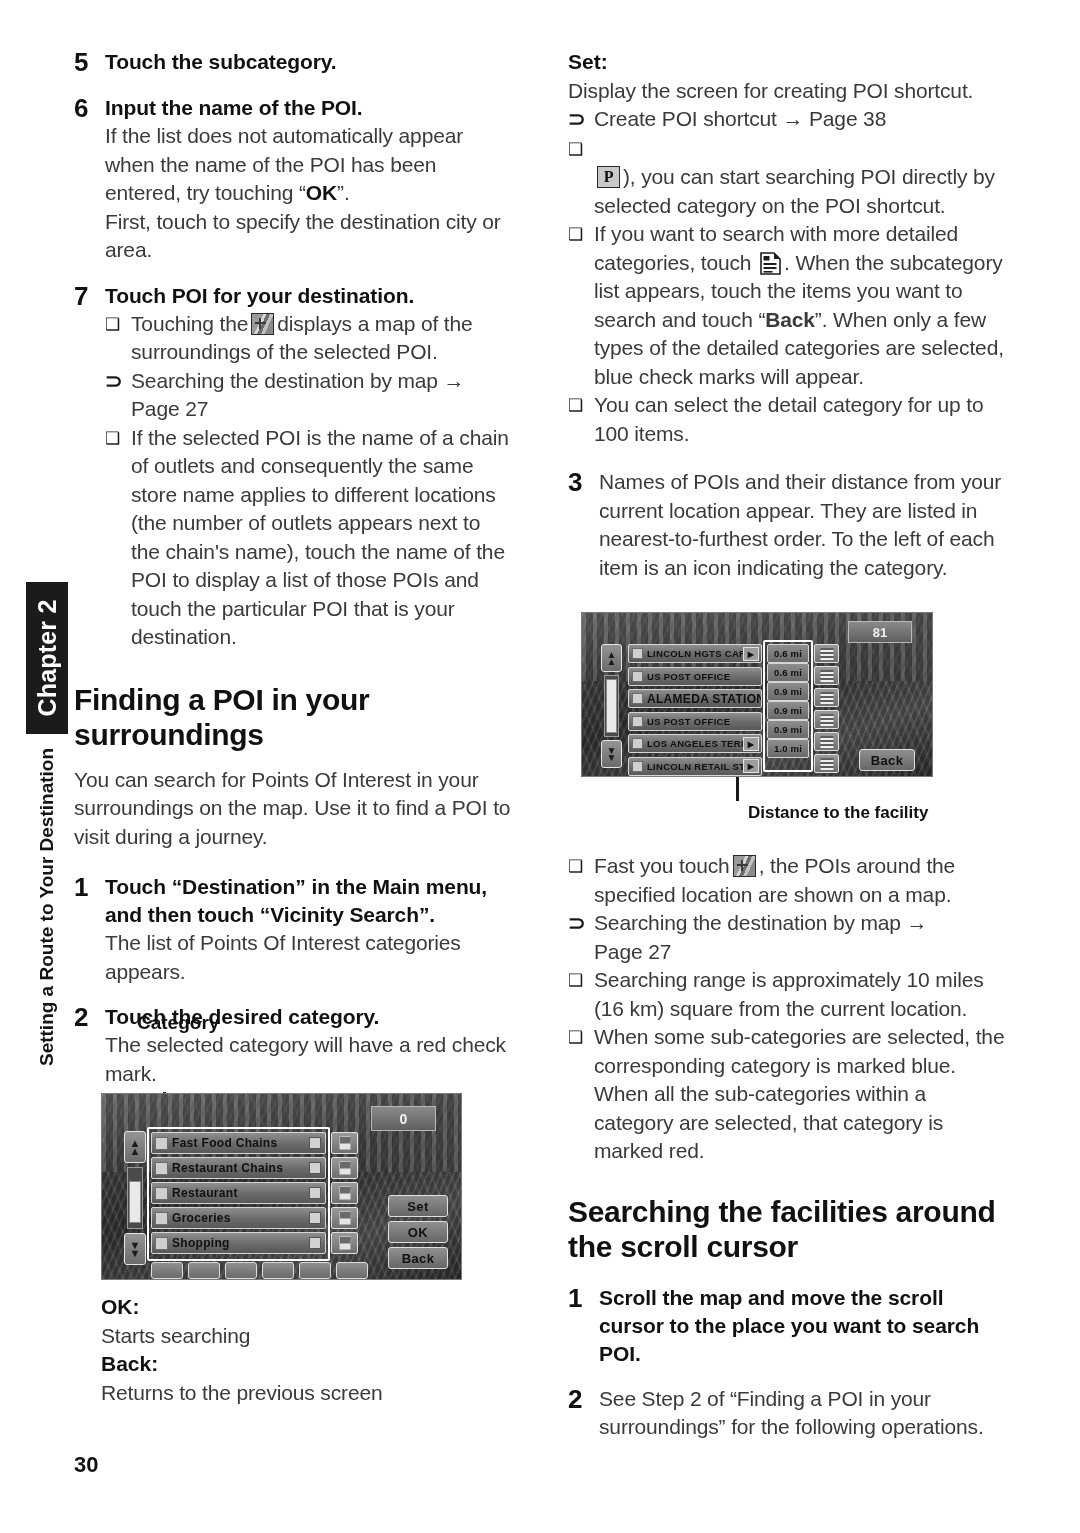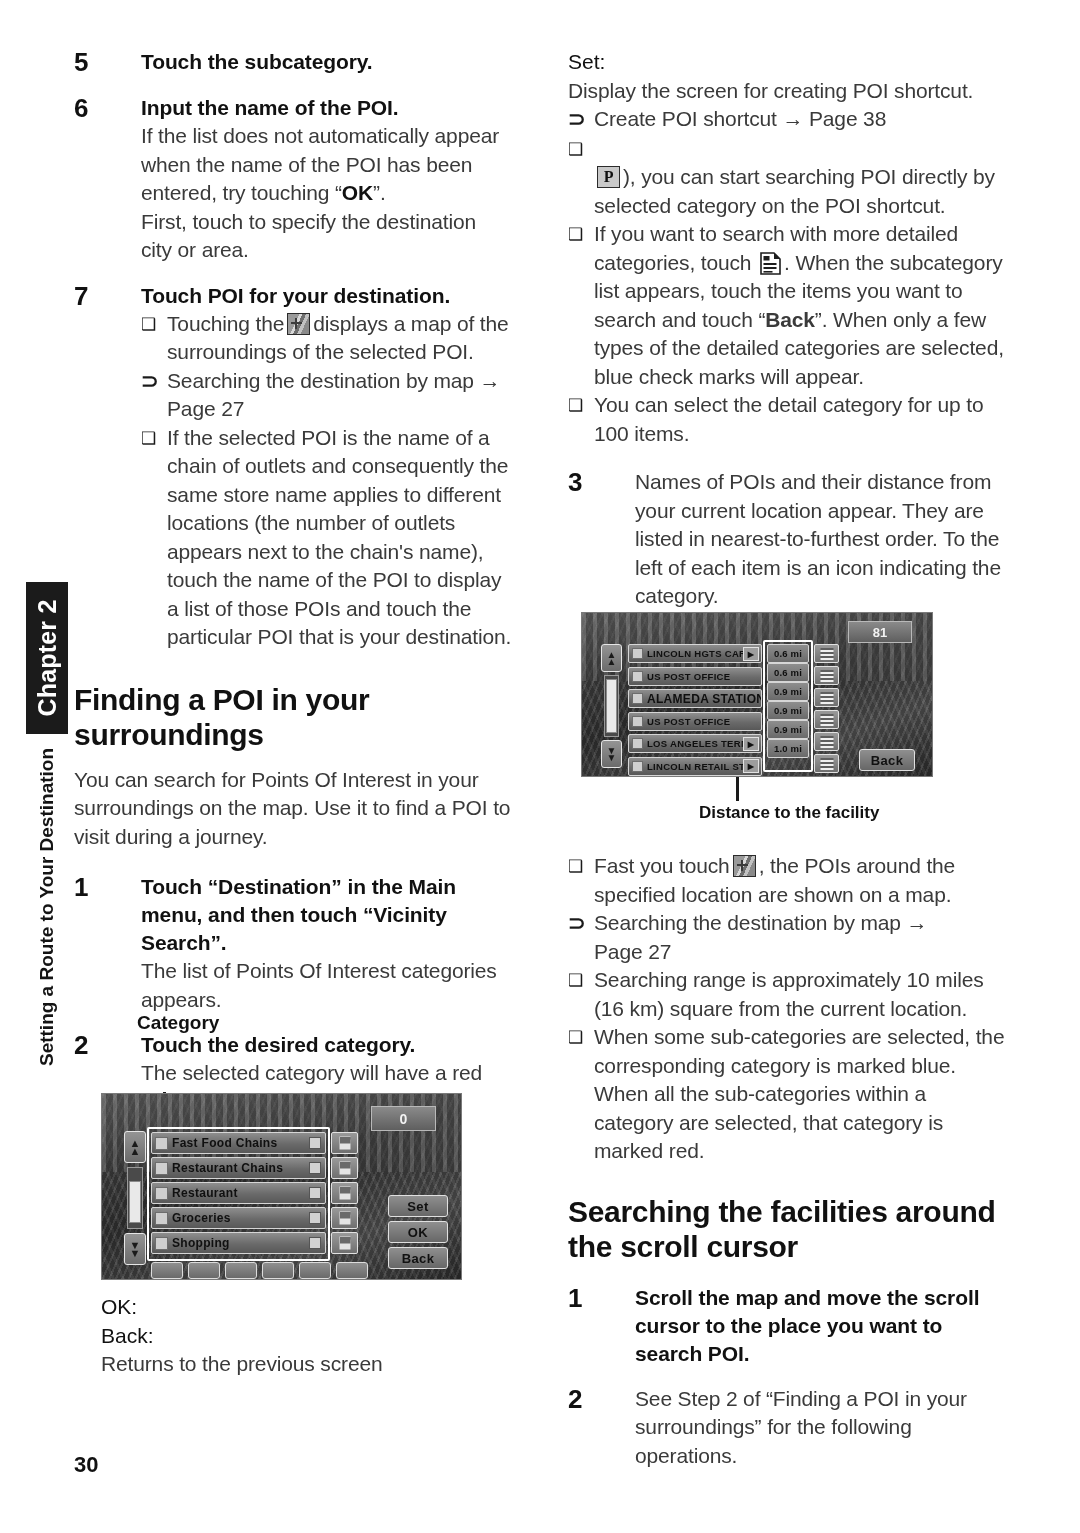--- a/index.html
+++ b/index.html
@@ -48,31 +48,31 @@
   .col-right { left: 568px; }
 
   
   .step { display: flex; margin-top: 17px; }
   .step:first-child { margin-top: 0; }
   .step-num {
     flex: 0 0 31px;
     font-weight: bold; font-size: 26px; line-height: 29px;
     color: #111;
   }
-  .step-body { flex: 1 1 auto; margin-left: 36px; }
+  .step-body { flex: 1 1 auto; }
   .step-title {
     font-weight: bold; font-size: 21px; line-height: 28px;
     color: #111; letter-spacing: -.1px;
   }
   .para {
     font-size: 21px; line-height: 28.5px; color: #3a3a3a;
     letter-spacing: -.15px;
   }
   .para b, .step-title b { color: #111; }
-  .defterm { font-weight: normal; font-size: 21px; line-height: 28.5px; color: #111; }
+  .defterm { font-weight: bold; font-size: 21px; line-height: 28.5px; color: #111; }
 
   .h2 {
     font-weight: bold; font-size: 30px; line-height: 35px;
     color: #111; letter-spacing: -.3px;
   }
 
   
   .bul { display: flex; font-size: 21px; line-height: 28.5px; color: #3a3a3a; letter-spacing: -.15px; }
   .bul-mark {
     flex: 0 0 26px; color: #1a1a1a; font-size: 19px; line-height: 28.5px;
@@ -376,20 +376,21 @@
     <div class="tabicon" style="left:197px; top:168px; width:32px; height:17px;"></div>
     <div class="tabicon" style="left:234px; top:168px; width:32px; height:17px;"></div>
 
     <div class="sbtn" style="left:286px; top:101px; width:60px; height:22px; font-size:13px;">Set</div>
     <div class="sbtn" style="left:286px; top:127px; width:60px; height:22px; font-size:13px;">OK</div>
     <div class="sbtn" style="left:286px; top:153px; width:60px; height:22px; font-size:13px;">Back</div>
   </div>
 
   <div style="position:absolute; left:101px; top:1293px; width:420px;">
     <div class="defterm">OK:</div>
+    <div class="para">Starts searching</div>
     <div class="defterm">Back:</div>
     <div class="para">Returns to the previous screen</div>
   </div>
 
   <div class="pagenum">30</div>
 
   <div class="col col-right">
 
     <div class="defterm">Set:</div>
     <div class="para">Display the screen for creating POI shortcut.</div>
@@ -491,21 +492,21 @@
     <div class="mapbtn" style="position:absolute; left:232px; top:97px; width:25px; height:19px;"></div>
     <div class="mapbtn" style="position:absolute; left:232px; top:119px; width:25px; height:19px;"></div>
     <div class="mapbtn" style="position:absolute; left:232px; top:141px; width:25px; height:19px;"></div>
 
     <div class="sbtn" style="left:277px; top:136px; width:56px; height:22px; font-size:13px;">Back</div>
 
     <div class="callout-box" style="left:181px; top:27px; width:50px; height:132px;"></div>
   </div>
 
   <div class="leader" style="left:736px; top:777px; width:3px; height:24px;"></div>
-  <div class="figcap" style="left:699px; top:803px;">Distance to the facility</div>
+  <div class="figcap" style="left:748px; top:803px;">Distance to the facility</div>
 
   <div style="position:absolute; left:568px; top:852px; width:438px;">
 
     <div class="bul">
       <span class="bul-mark sq"></span>
       <span class="bul-txt"><span>Fast you touch</span><span class="icon-inline icon-map"></span><span>, the POIs around the specified location are shown on a map.</span></span>
     </div>
 
     <div class="bul">
       <span class="bul-mark ref"></span>

